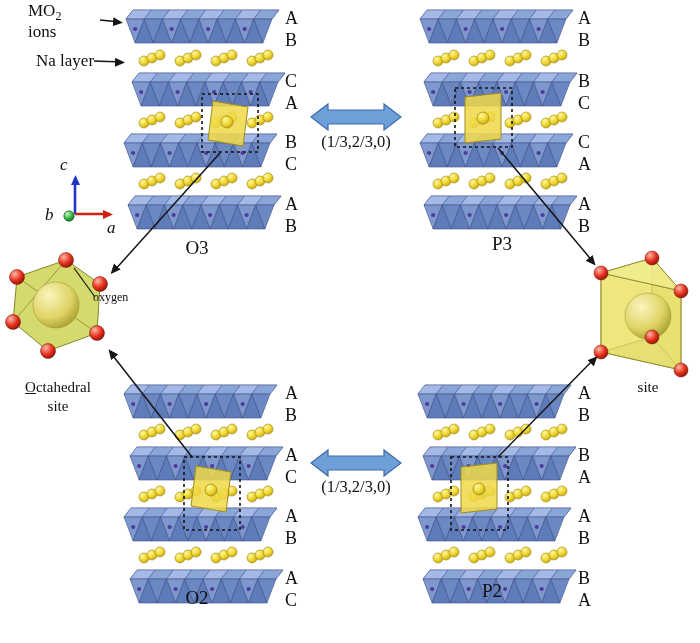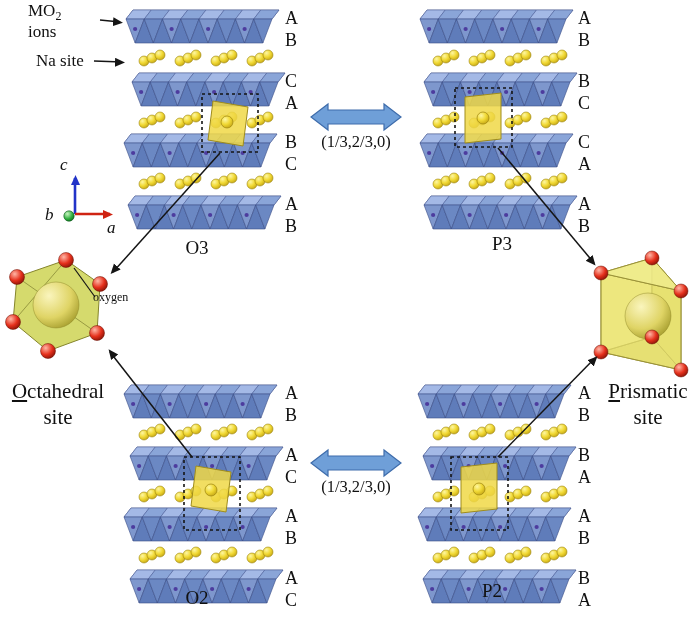--- a/index.html
+++ b/index.html
@@ -4,21 +4,21 @@
 <style>
   html,body{margin:0;padding:0;background:#fff;}
   #canvas{position:relative;width:700px;height:643px;background:#ffffff;
           font-family:"Liberation Serif", serif;color:#111;overflow:hidden;}
   #gfx{position:absolute;left:0;top:0;}
   .lbl{position:absolute;font-size:17px;line-height:1.08;}
   .lbl sub{font-size:12px;}
   .letter{position:absolute;font-size:18px;line-height:1;}
   .structlbl{position:absolute;font-size:19px;width:60px;text-align:center;line-height:1;}
   .veclbl{position:absolute;width:110px;text-align:center;font-size:16.5px;line-height:1;}
-  .sitelbl{position:absolute;width:104px;text-align:center;font-size:21px;line-height:1.25;}
+  .sitelbl{position:absolute;width:104px;text-align:center;font-size:15px;line-height:1.25;}
   .ul-first::first-letter{text-decoration:underline;}
   .axis{position:absolute;font-style:italic;font-size:17px;line-height:1;}
 </style>
 </head>
 <body>
 
 <div id="canvas">
 
   <svg id="gfx" width="700" height="643">
       <defs>
@@ -760,42 +760,41 @@
         <line x1="75" y1="214" x2="110" y2="214" stroke="#cf2312" stroke-width="2.6" marker-end="url(#mRed)"></line>
         <circle cx="69" cy="216" r="5.2" fill="url(#gB)" stroke="#0a5517" stroke-width="0.6"></circle>
       </g>
     </svg>
 
   <div class="lbl" style="left:28px;top:2px;">
     <span><span>MO</span><sub>2</sub></span><br>
     <span>ions</span>
   </div>
 
-  <div class="lbl" style="left:36px;top:52px;">Na site</div>
+  <div class="lbl" style="left:36px;top:52px;">Na layer</div>
 
   <div class="lbl" style="left:93px;top:291px;font-size:12px;">oxygen</div>
 
   <div class="axis" style="left:60px;top:156px;">c</div>
   <div class="axis" style="left:107px;top:219px;">a</div>
   <div class="axis" style="left:45px;top:206px;">b</div>
 
   <div class="structlbl" style="left:167px;top:238px;">O3</div>
   <div class="structlbl" style="left:472px;top:234px;">P3</div>
   <div class="structlbl" style="left:167px;top:588px;">O2</div>
   <div class="structlbl" style="left:462px;top:581px;">P2</div>
 
   <div class="veclbl" style="left:301px;top:134px;">(1/3,2/3,0)</div>
   <div class="veclbl" style="left:301px;top:479px;">(1/3,2/3,0)</div>
 
   <div class="sitelbl" style="left:6px;top:378px;">
     <div class="ul-first">Octahedral</div>
     <div>site</div>
   </div>
   <div class="sitelbl" style="left:596px;top:378px;">
-    <div class="ul-first">Prismatic</div>
     <div>site</div>
   </div>
 
 <span class="letter" style="left: 285px; top: 9px;">A</span>
     <span class="letter" style="left: 285px; top: 31px;">B</span>
     <span class="letter" style="left: 285px; top: 72px;">C</span>
     <span class="letter" style="left: 285px; top: 94px;">A</span>
     <span class="letter" style="left: 285px; top: 133px;">B</span>
     <span class="letter" style="left: 285px; top: 155px;">C</span>
     <span class="letter" style="left: 285px; top: 195px;">A</span>

